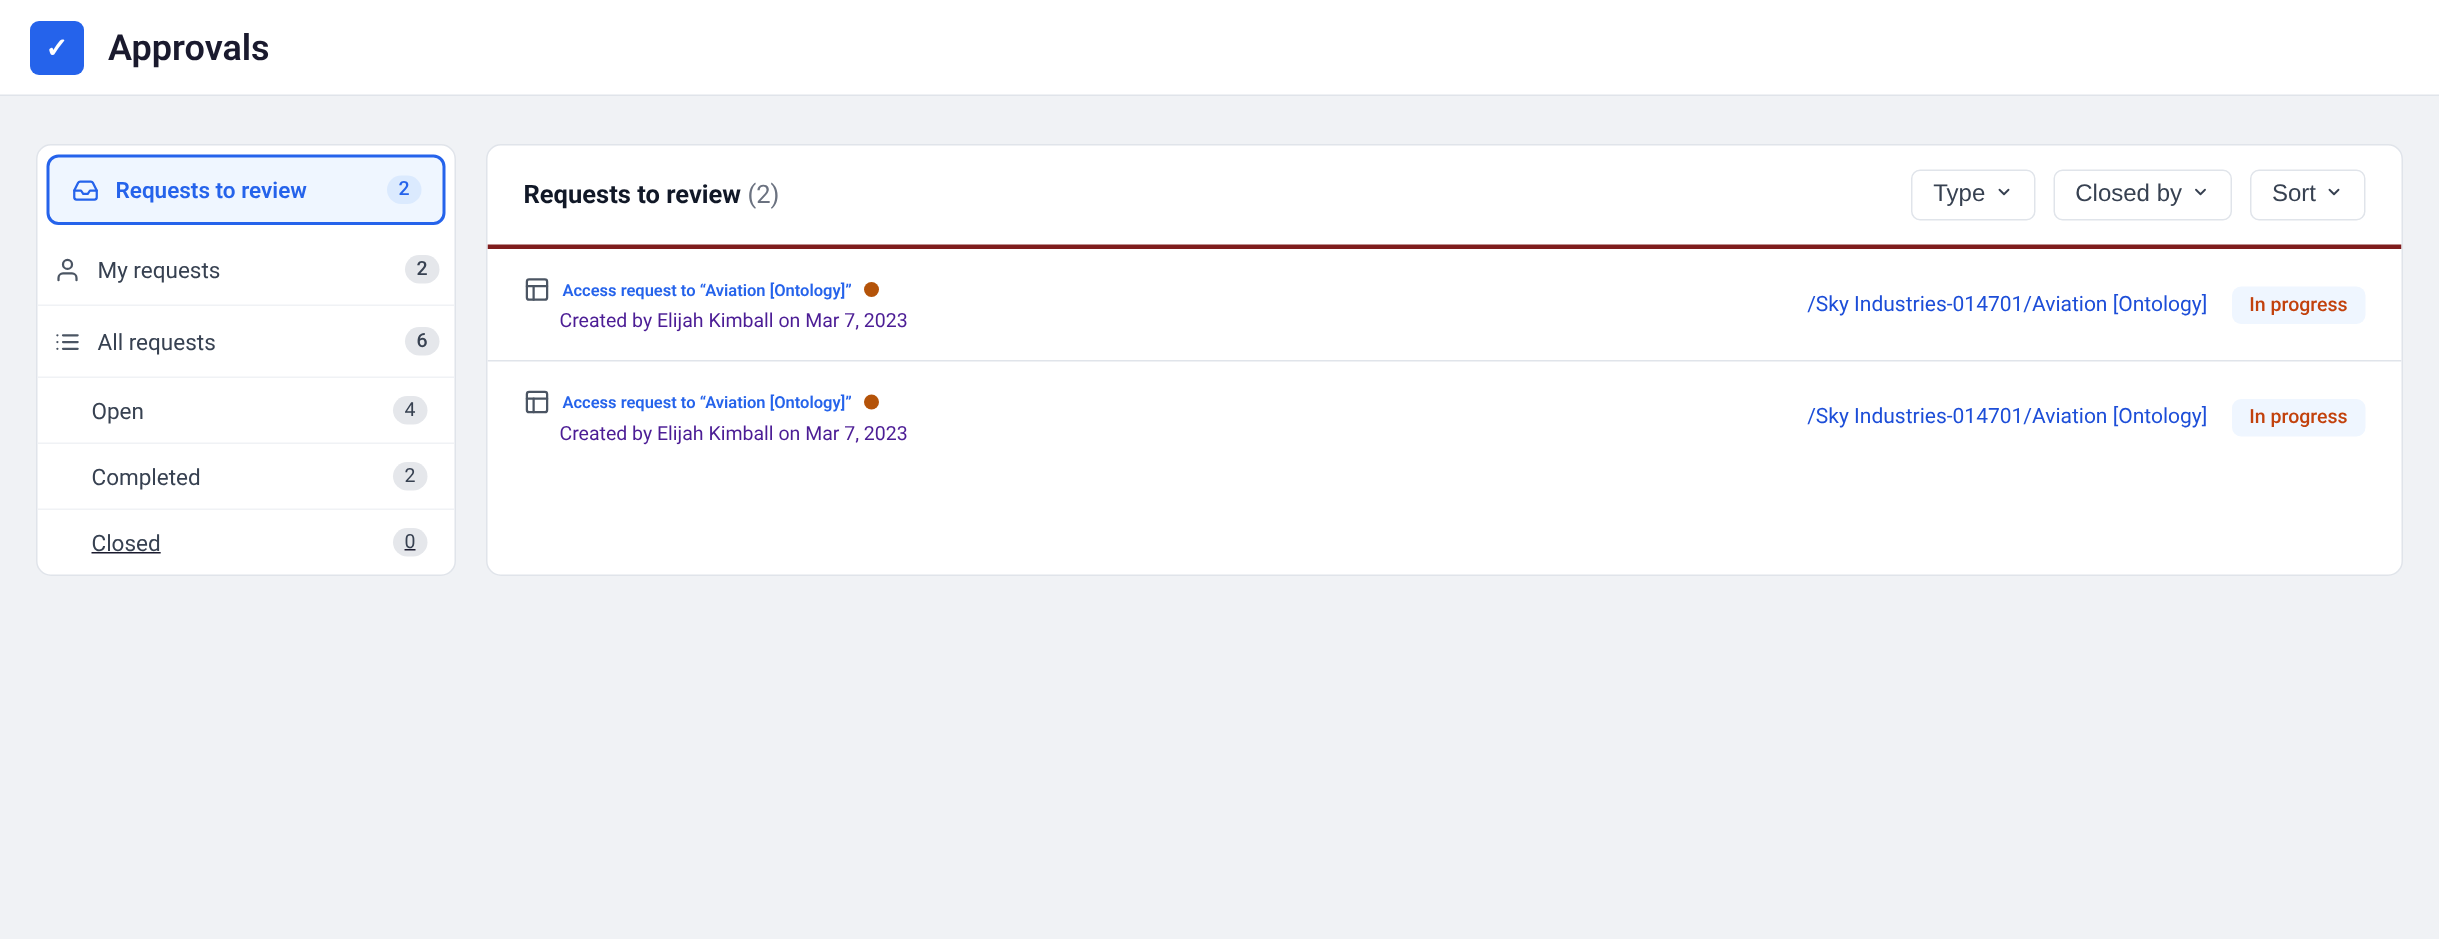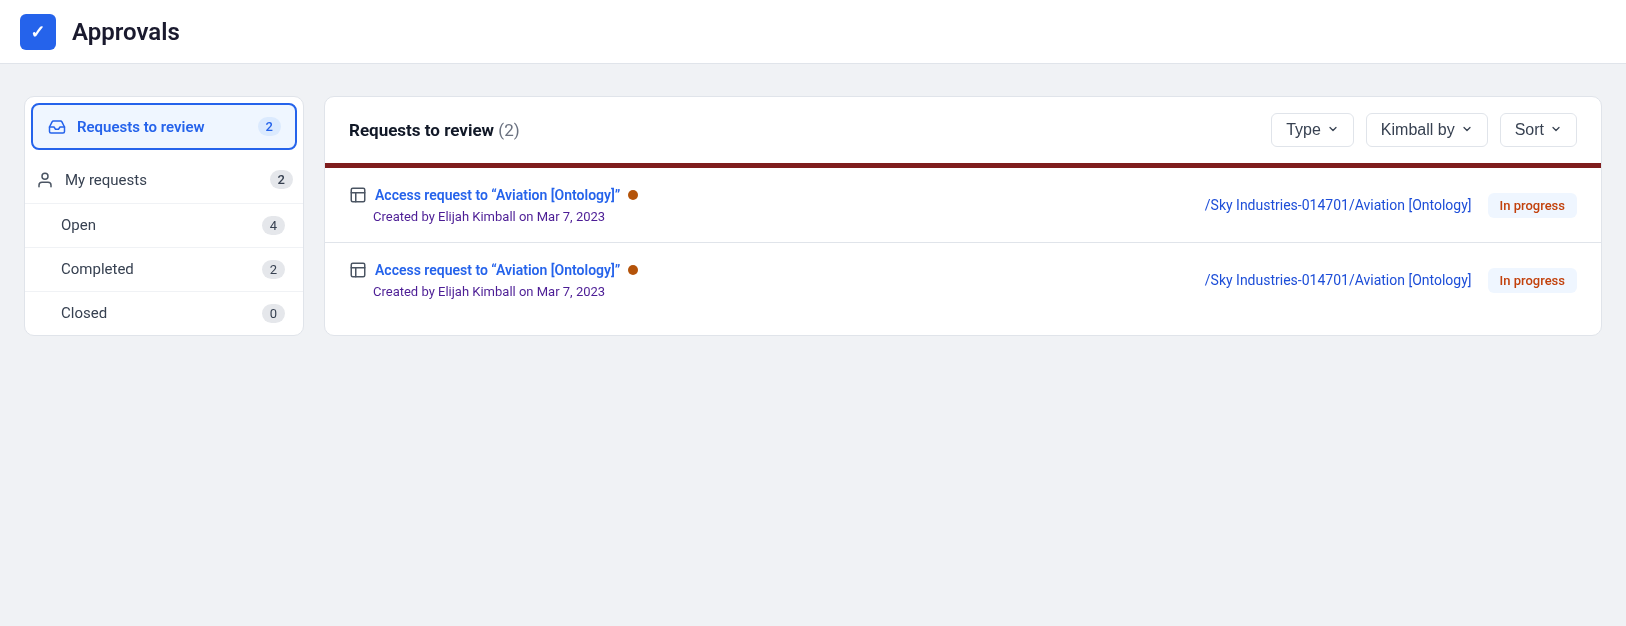--- a/index.html
+++ b/index.html
@@ -106,27 +106,28 @@
       background: #dbeafe;
       color: #2563eb;
     }
 
     
     .sidebar-sub {
       padding-left: 0;
     }
     .sidebar-sub-item {
       display: flex;
-      align-items: flex-start;
+      align-items: center;
       padding: 12px 18px 12px 36px;
       border-bottom: 1px solid #f0f2f5;
       cursor: pointer;
     }
     .sidebar-sub-item:last-child {
       border-bottom: none;
+      text-decoration: underline;
     }
     .sidebar-sub-item-label {
       flex: 1;
       font-size: 15px;
       color: #374151;
     }
     .sidebar-sub-badge {
       background: #e5e7eb;
       color: #374151;
       border-radius: 10px;
@@ -140,21 +141,21 @@
       background: #fff;
       border: 1px solid #e0e4ea;
       border-radius: 10px;
       overflow: hidden;
     }
 
     .panel-header {
       display: flex;
       align-items: center;
       padding: 16px 24px;
-      border-bottom: 5px solid #7f1d1d;
+      border-bottom: 3px solid #7f1d1d;
       gap: 12px;
     }
     .panel-title {
       font-size: 17px;
       font-weight: 700;
       color: #111827;
       flex: 1;
     }
     .panel-title-count {
       color: #6b7280;
@@ -195,21 +196,21 @@
       gap: 8px;
       margin-bottom: 5px;
     }
     .request-icon {
       color: #4b5563;
       font-size: 16px;
       flex-shrink: 0;
     }
     .request-title {
       color: #2563eb;
-      font-size: 14px;
+      font-size: 11px;
       font-weight: 600;
       text-decoration: none;
       cursor: pointer;
     }
     .status-dot {
       width: 10px;
       height: 10px;
       border-radius: 50%;
       background: #b45309;
       flex-shrink: 0;
@@ -272,20 +273,34 @@
       <span class="sidebar-item-icon icon-svg">
         <svg width="18" height="18" viewBox="0 0 24 24" fill="none" stroke="#4b5563" stroke-width="2" stroke-linecap="round" stroke-linejoin="round">
           <path d="M20 21v-2a4 4 0 00-4-4H8a4 4 0 00-4 4v2"></path>
           <circle cx="12" cy="7" r="4"></circle>
         </svg>
       </span>
       <span class="sidebar-item-label">My requests</span>
       <span class="sidebar-badge">2</span>
     </div>
 
+    <div class="sidebar-item">
+      <span class="sidebar-item-icon icon-svg">
+        <svg width="18" height="18" viewBox="0 0 24 24" fill="none" stroke="#4b5563" stroke-width="2" stroke-linecap="round" stroke-linejoin="round">
+          <line x1="8" y1="6" x2="21" y2="6"></line>
+          <line x1="8" y1="12" x2="21" y2="12"></line>
+          <line x1="8" y1="18" x2="21" y2="18"></line>
+          <line x1="3" y1="6" x2="3.01" y2="6"></line>
+          <line x1="3" y1="12" x2="3.01" y2="12"></line>
+          <line x1="3" y1="18" x2="3.01" y2="18"></line>
+        </svg>
+      </span>
+      <span class="sidebar-item-label">All requests</span>
+      <span class="sidebar-badge">6</span>
+    </div>
 
     <div class="sidebar-sub">
       <div class="sidebar-sub-item">
         <span class="sidebar-sub-item-label">Open</span>
         <span class="sidebar-sub-badge">4</span>
       </div>
       <div class="sidebar-sub-item">
         <span class="sidebar-sub-item-label">Completed</span>
         <span class="sidebar-sub-badge">2</span>
       </div>
@@ -308,21 +323,21 @@
       <button class="filter-btn">
         <span>Type</span>
         <span>
           <svg width="12" height="12" viewBox="0 0 24 24" fill="none" stroke="#374151" stroke-width="2.5" stroke-linecap="round" stroke-linejoin="round">
             <polyline points="6 9 12 15 18 9"></polyline>
           </svg>
         </span>
       </button>
 
       <button class="filter-btn">
-        <span>Kimball by</span>
+        <span>Closed by</span>
         <span>
           <svg width="12" height="12" viewBox="0 0 24 24" fill="none" stroke="#374151" stroke-width="2.5" stroke-linecap="round" stroke-linejoin="round">
             <polyline points="6 9 12 15 18 9"></polyline>
           </svg>
         </span>
       </button>
 
       <button class="filter-btn">
         <span>Sort</span>
         <span>

